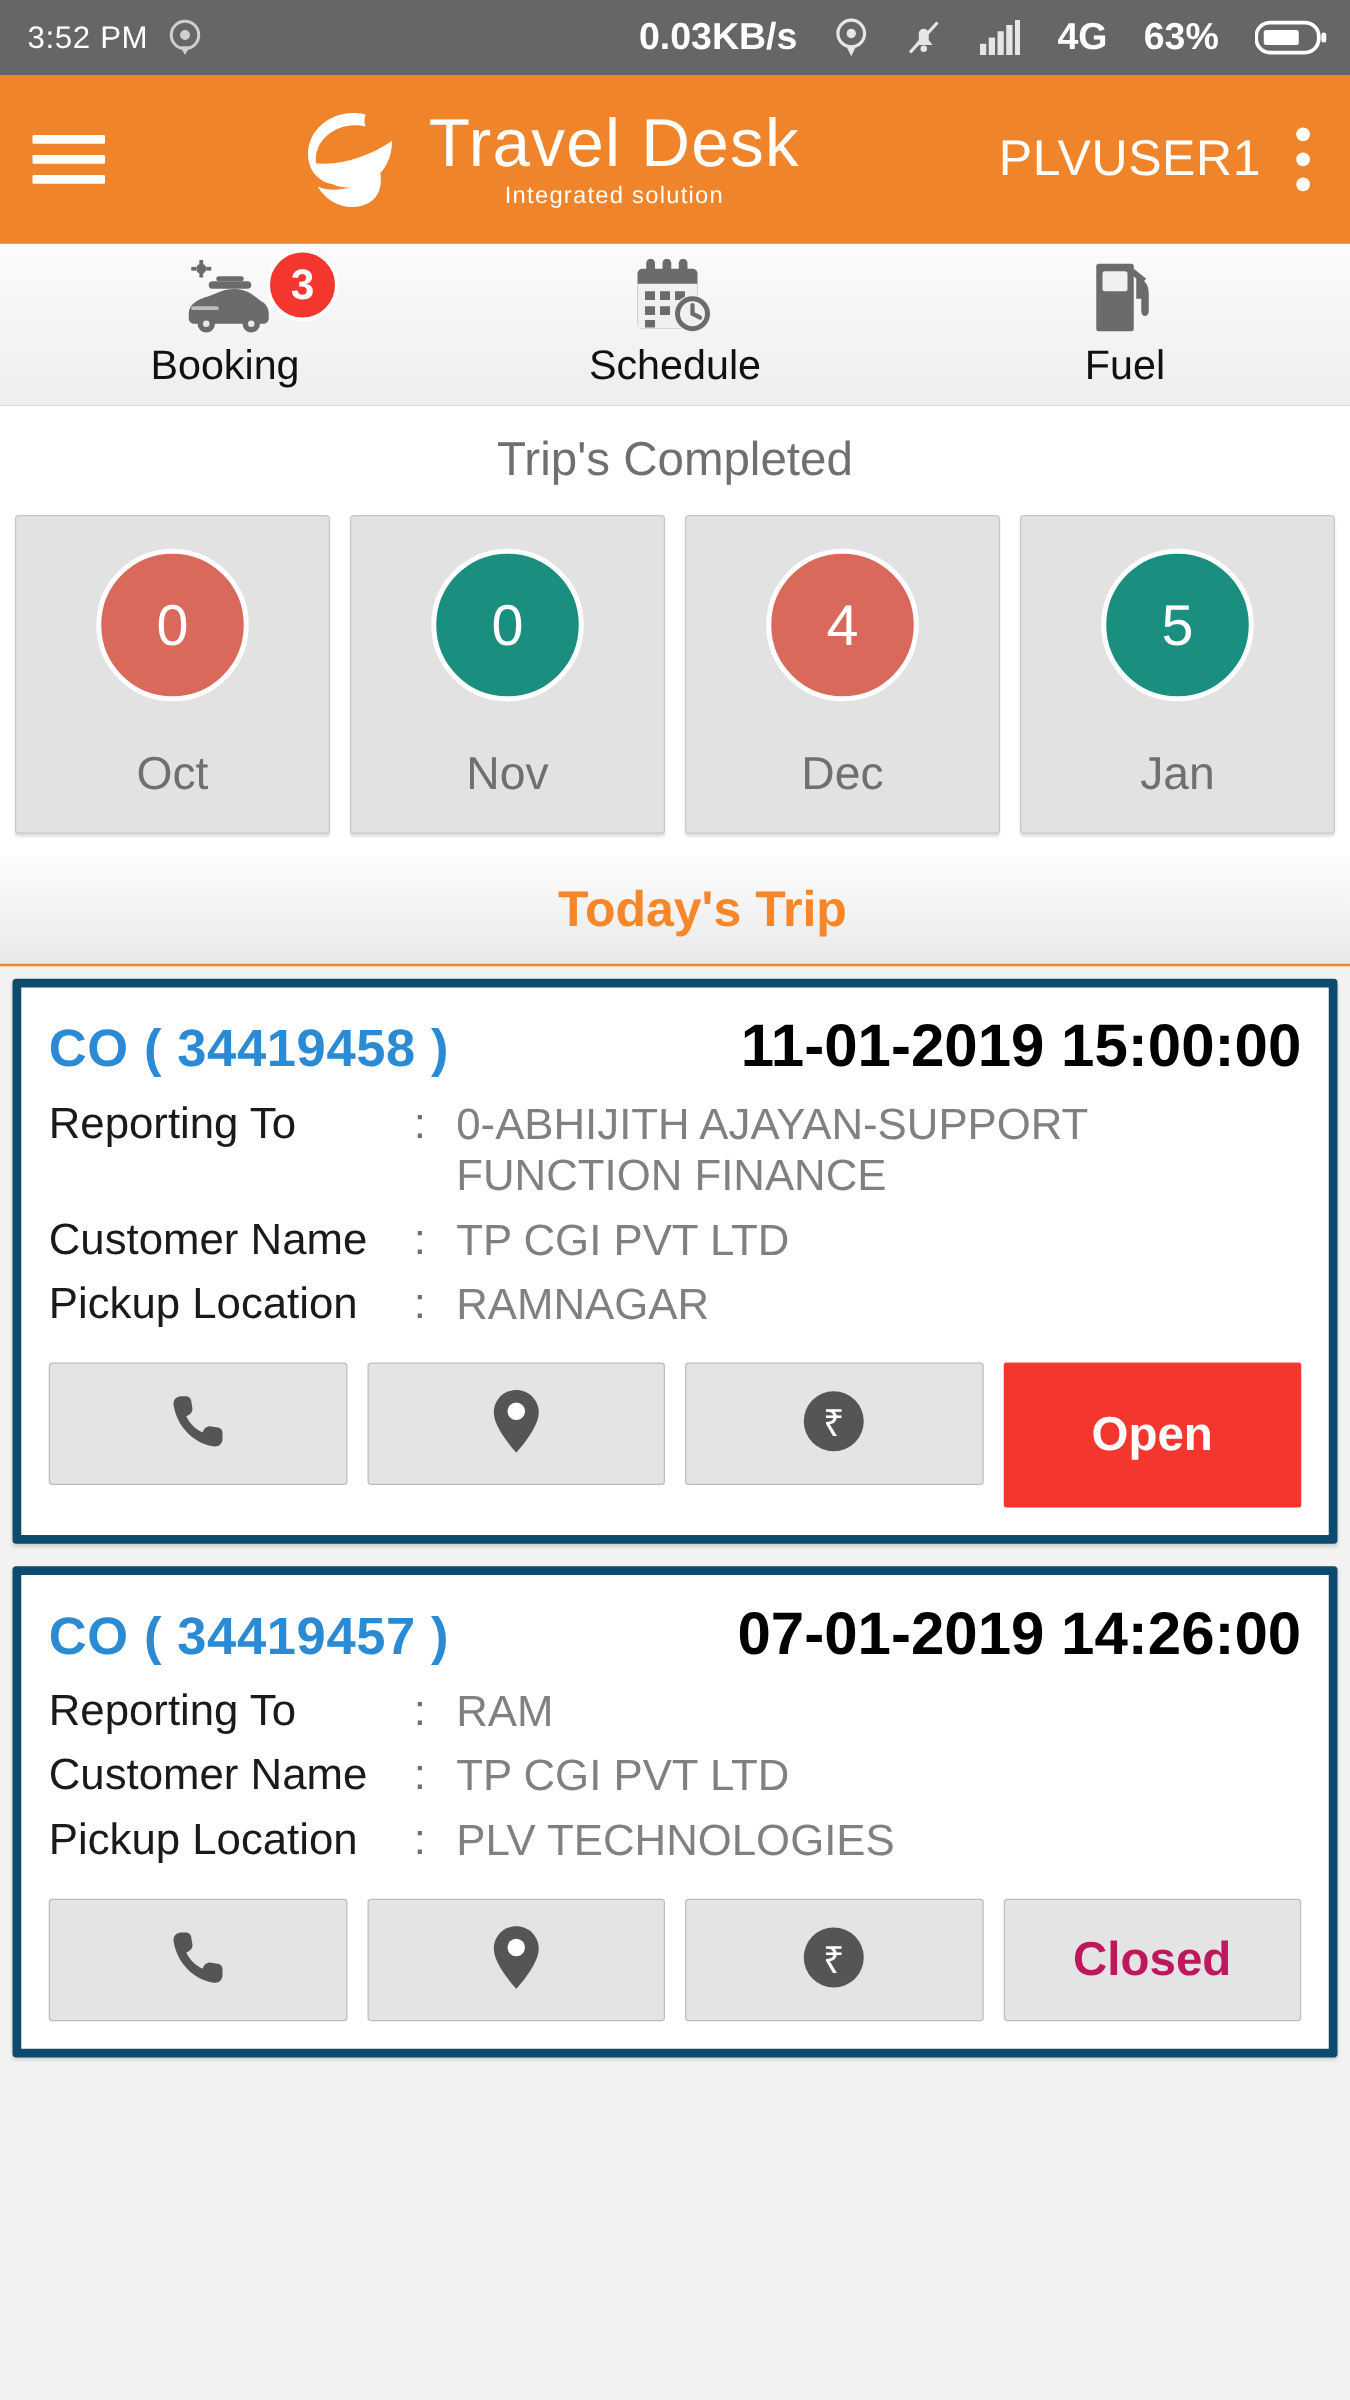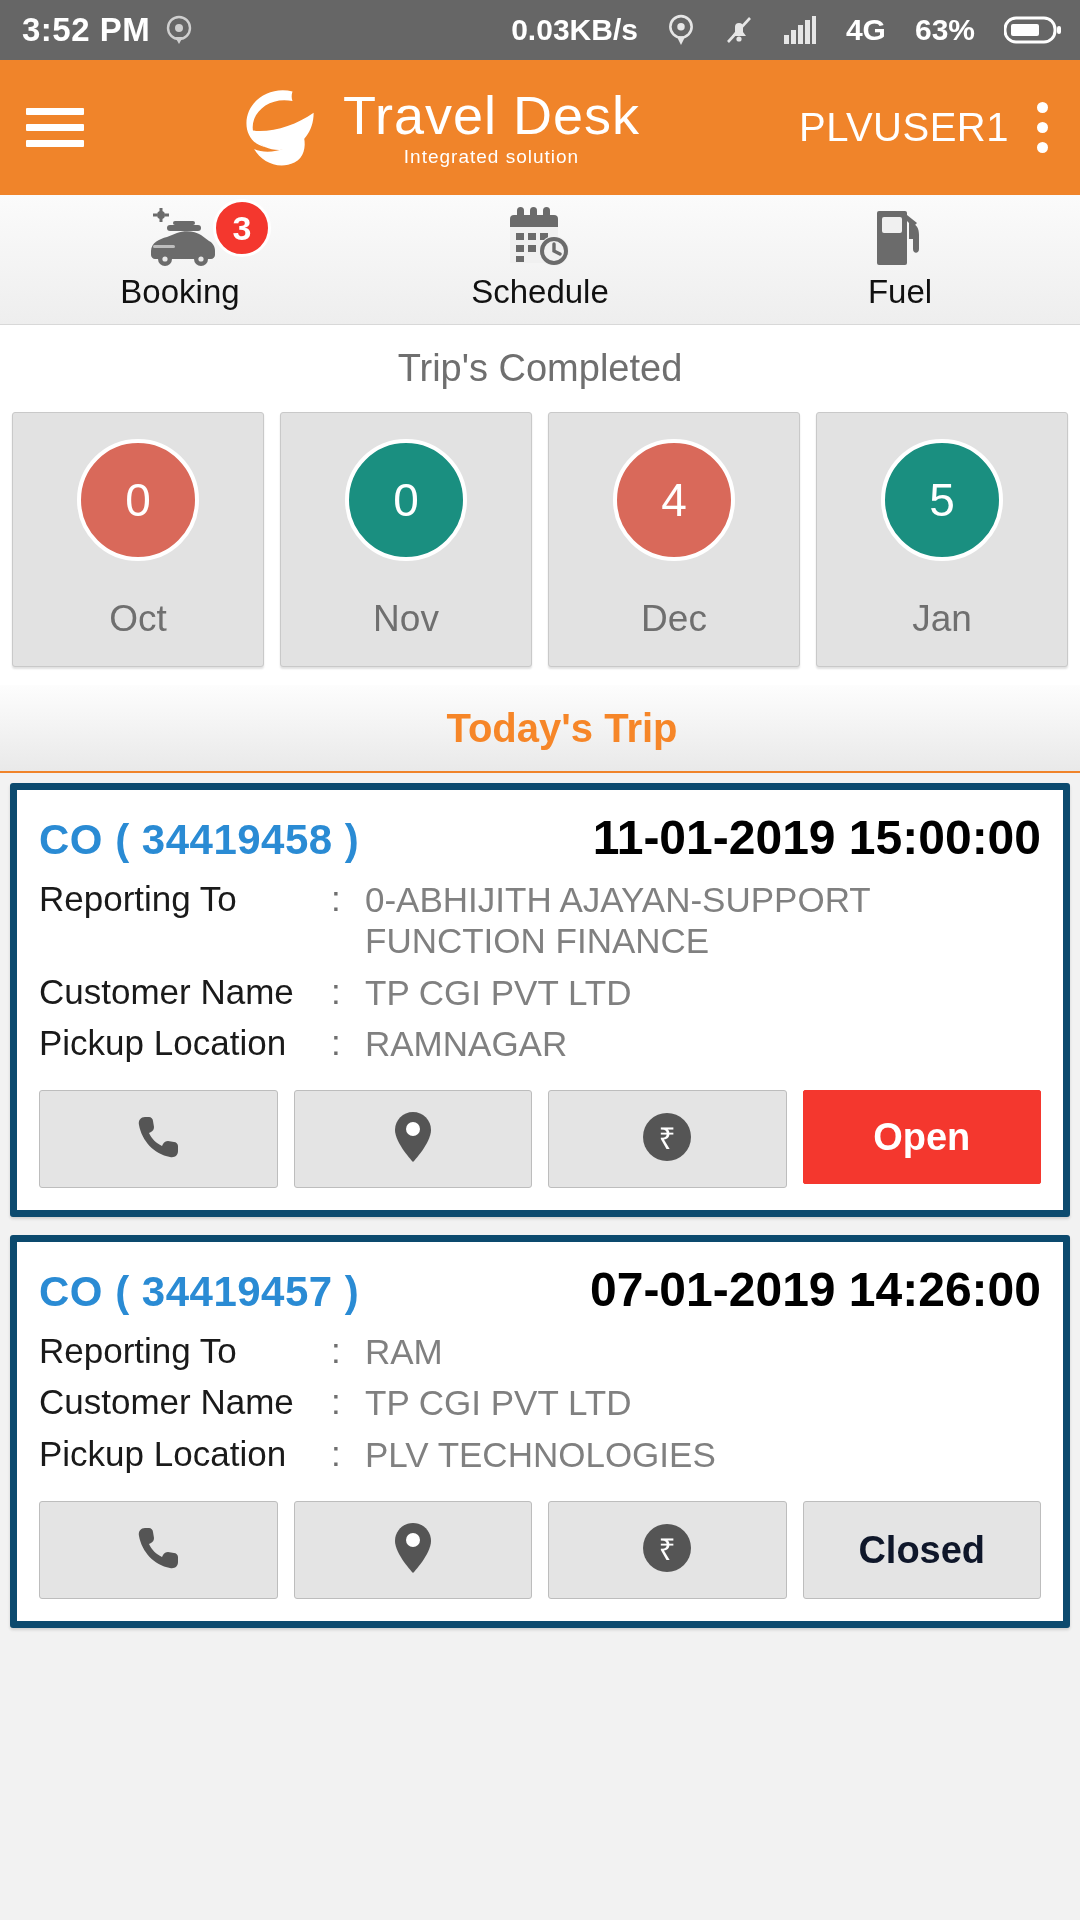--- a/index.html
+++ b/index.html
@@ -11,21 +11,21 @@
   }
 
   
   .statusbar{
     height:60px; background:#666666; color:#ffffff;
     display:flex; align-items:center; justify-content:space-between;
     padding:0 18px 0 22px;
   }
   .sb-left{ display:flex; align-items:center; gap:16px; }
   .sb-right{ display:flex; align-items:center; gap:29px; }
-  .sb-time{ font-size:33px; font-weight:bold; letter-spacing:.5px; }
+  .sb-time{ font-size:25px; font-weight:normal; letter-spacing:.5px; }
   .sb-text{ font-size:30px; font-weight:bold; }
   .sb-icon{ display:inline-flex; align-items:center; }
 
   
   .header{
     height:135px; background:#f0842a;
     display:flex; align-items:center; padding:0 26px;
     position:relative;
   }
   .hamburger{ width:58px; display:flex; flex-direction:column; gap:9px; cursor:pointer; }
@@ -107,28 +107,28 @@
   .trip-label{ width:292px; flex:none; font-size:35px; color:#1a1a1a; }
   .trip-colon{ width:34px; flex:none; font-size:35px; color:#6f6f6f; }
   .trip-value{ font-size:35px; color:#808080; line-height:1.18; }
   .trip-actions{ display:flex; gap:16px; margin-top:26px; }
   .act-btn{
     flex:1; height:98px; background:#e4e4e4; border:1px solid #bdbdbd;
     border-radius:3px; display:flex; align-items:center; justify-content:center;
     cursor:pointer;
   }
   .act-open{
-    flex:1; height:94px; background:#f4372e; border:1px solid #f4372e;
+    flex:1; height:116px; background:#f4372e; border:1px solid #f4372e;
     border-radius:2px; display:flex; align-items:center; justify-content:center;
     color:#ffffff; font-size:38px; font-weight:bold; cursor:pointer;
   }
   .act-closed{
     flex:1; height:98px; background:#e4e4e4; border:1px solid #bdbdbd;
     border-radius:3px; display:flex; align-items:center; justify-content:center;
-    color:#0f172a; font-size:38px; font-weight:bold; cursor:pointer;
+    color:#be185d; font-size:38px; font-weight:bold; cursor:pointer;
   }
 </style>
 </head>
 <body>
 
 <div class="statusbar">
   <div class="sb-left">
     <span class="sb-time">3:52 PM</span>
     <span class="sb-icon">
       <svg width="26" height="30" viewBox="0 0 26 30">

